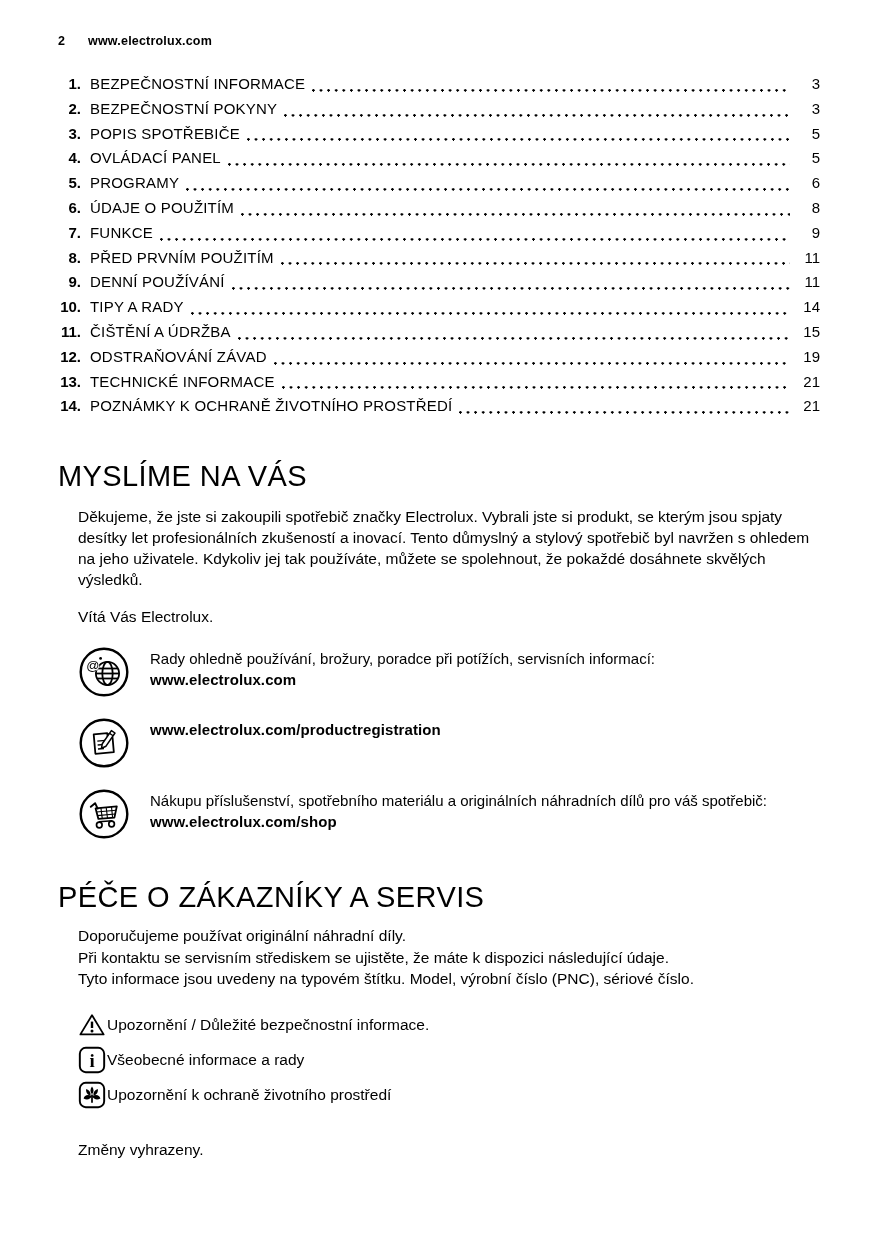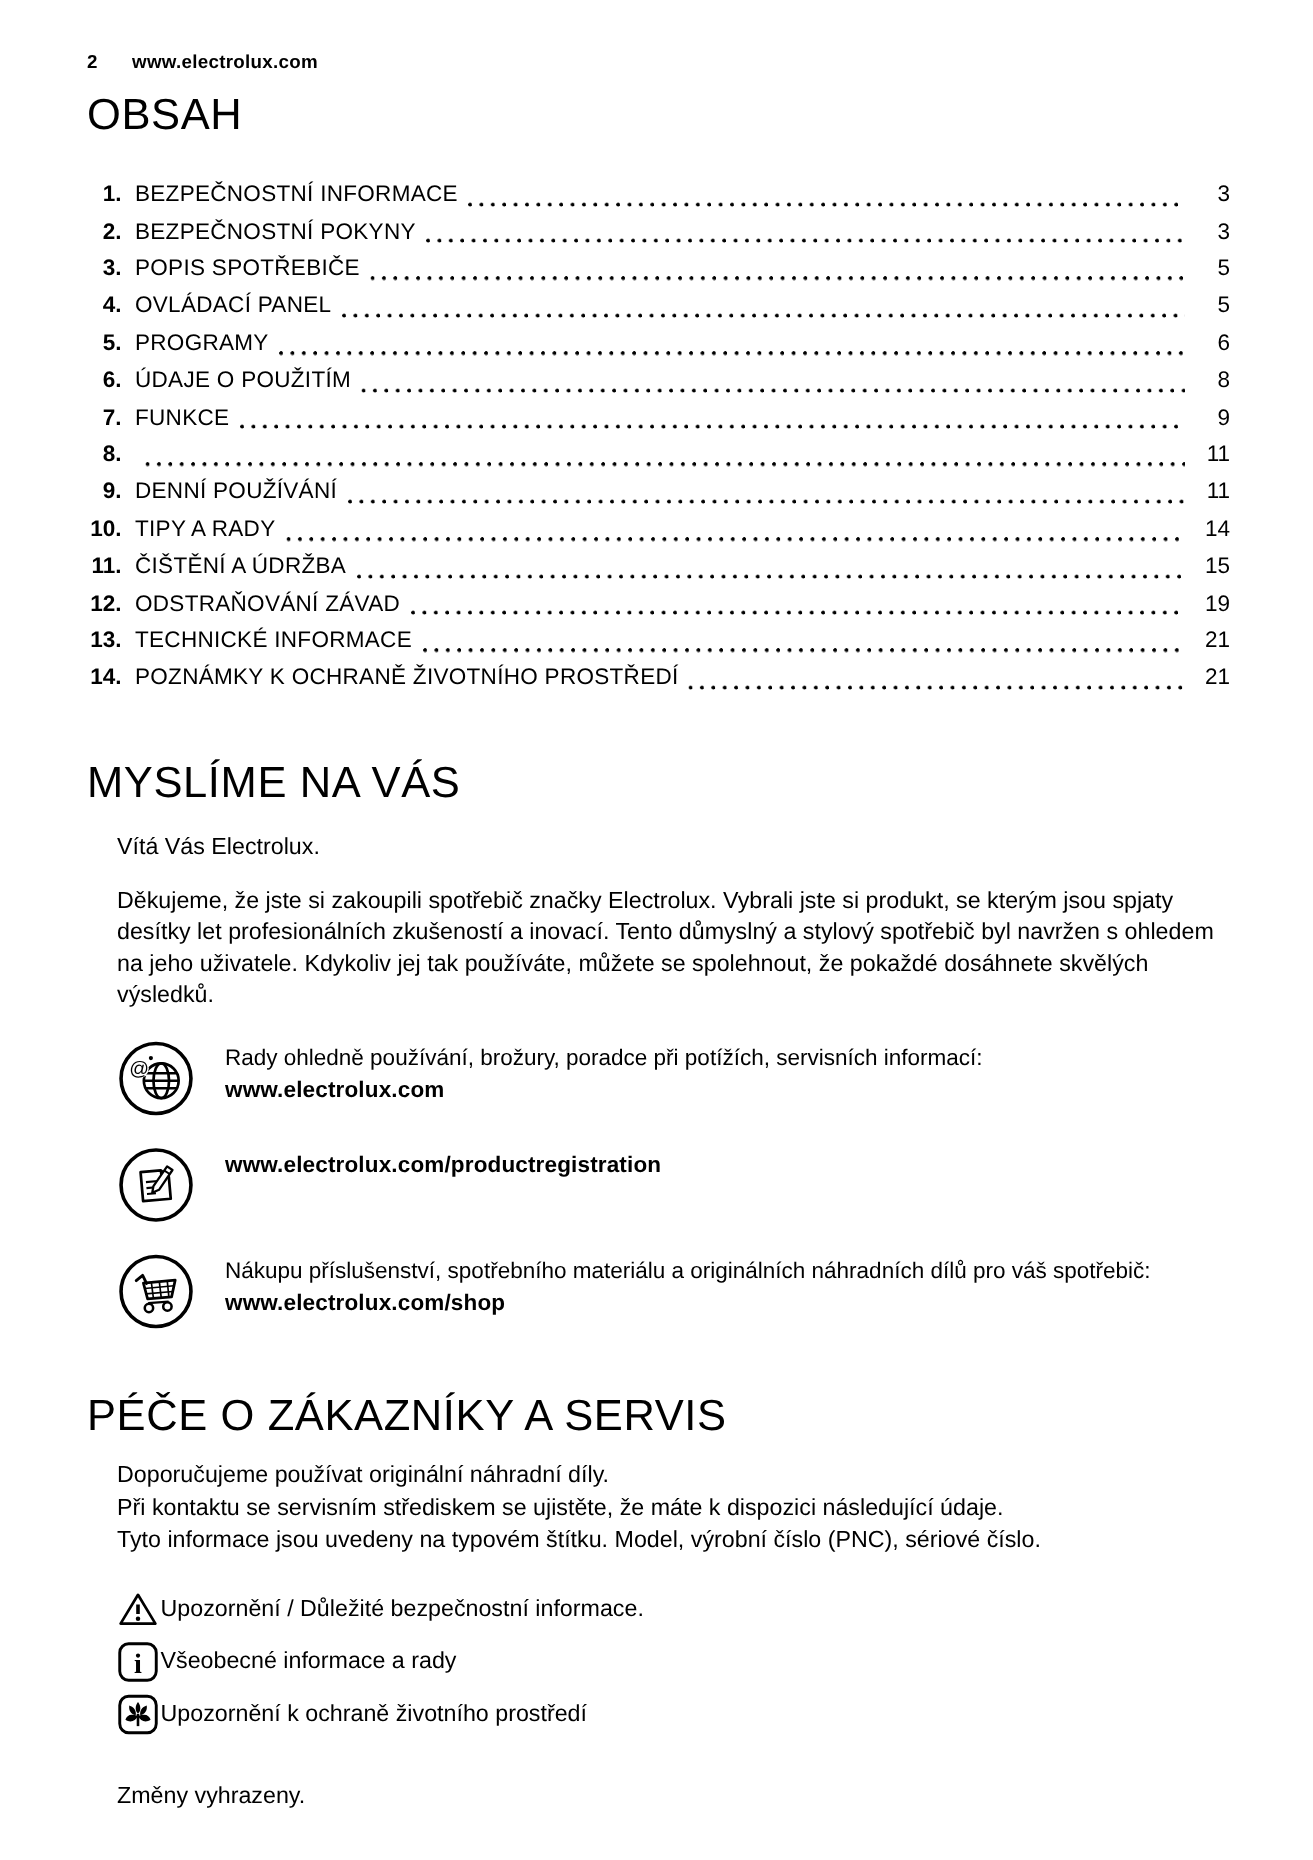--- a/index.html
+++ b/index.html
@@ -69,21 +69,20 @@
 </head>
 <body>
 
 <div class="page">
 
   <div class="header">
     <span class="page-num">2</span>
     <span class="site">www.electrolux.com</span>
   </div>
 
-  <h1 class="doc-title">OBSAH</h1>
 
   <div class="toc">
     <div class="toc-row">
       <span class="toc-num">1.</span>
       <span class="toc-label">BEZPEČNOSTNÍ INFORMACE</span>
       <span class="toc-leader"></span>
       <span class="toc-page">3</span>
     </div>
     <div class="toc-row">
       <span class="toc-num">2.</span>
@@ -116,20 +115,21 @@
       <span class="toc-page">8</span>
     </div>
     <div class="toc-row">
       <span class="toc-num">7.</span>
       <span class="toc-label">FUNKCE</span>
       <span class="toc-leader"></span>
       <span class="toc-page">9</span>
     </div>
     <div class="toc-row">
       <span class="toc-num">8.</span>
+      <span class="toc-label">PŘED PRVNÍM POUŽITÍM</span>
       <span class="toc-leader"></span>
       <span class="toc-page">11</span>
     </div>
     <div class="toc-row">
       <span class="toc-num">9.</span>
       <span class="toc-label">DENNÍ POUŽÍVÁNÍ</span>
       <span class="toc-leader"></span>
       <span class="toc-page">11</span>
     </div>
     <div class="toc-row">
@@ -159,22 +159,22 @@
     <div class="toc-row">
       <span class="toc-num">14.</span>
       <span class="toc-label">POZNÁMKY K OCHRANĚ ŽIVOTNÍHO PROSTŘEDÍ</span>
       <span class="toc-leader"></span>
       <span class="toc-page">21</span>
     </div>
   </div>
 
   <h2 class="section-title">MYSLÍME NA VÁS</h2>
 
+  <p class="body-text intro indent">Děkujeme, že jste si zakoupili spotřebič značky Electrolux. Vybrali jste si produkt, se kterým jsou spjaty desítky let profesionálních zkušeností a inovací. Tento důmyslný a stylový spotřebič byl navržen s ohledem na jeho uživatele. Kdykoliv jej tak používáte, můžete se spolehnout, že pokaždé dosáhnete skvělých výsledků.</p>
   <p class="body-text welcome indent">Vítá Vás Electrolux.</p>
-  <p class="body-text intro indent">Děkujeme, že jste si zakoupili spotřebič značky Electrolux. Vybrali jste si produkt, se kterým jsou spjaty desítky let profesionálních zkušeností a inovací. Tento důmyslný a stylový spotřebič byl navržen s ohledem na jeho uživatele. Kdykoliv jej tak používáte, můžete se spolehnout, že pokaždé dosáhnete skvělých výsledků.</p>
 
   <div class="link-row indent">
     <span class="icon-wrap">
       <svg viewBox="0 0 52 52">
         <circle class="st" cx="26" cy="26" r="23.3" stroke-width="2.4"></circle>
         <g class="st" stroke-width="1.8">
           <circle cx="29.5" cy="27.5" r="11.6"></circle>
           <ellipse cx="29.5" cy="27.5" rx="5.2" ry="11.6"></ellipse>
           <line x1="19.1" y1="22.5" x2="40" y2="22.5"></line>
           <line x1="17.9" y1="27.5" x2="41.1" y2="27.5"></line>

